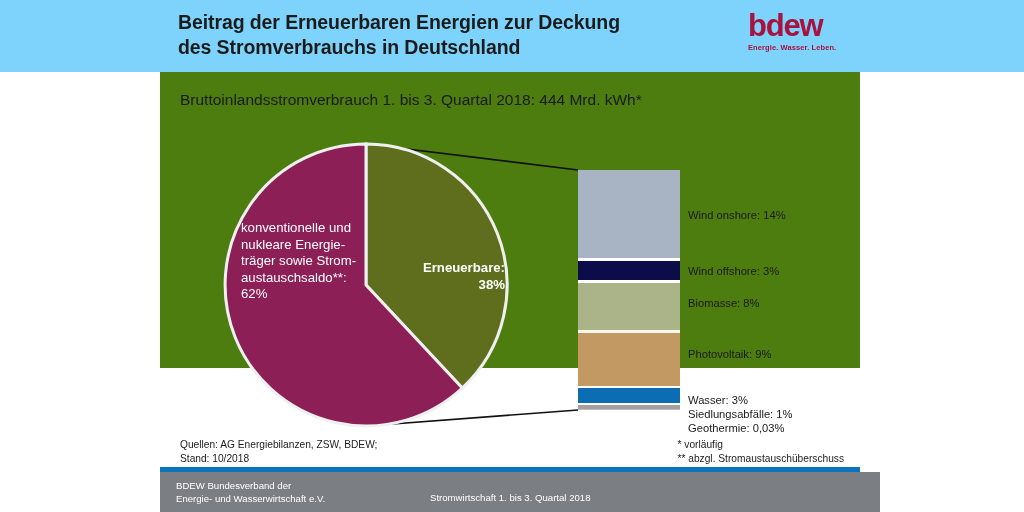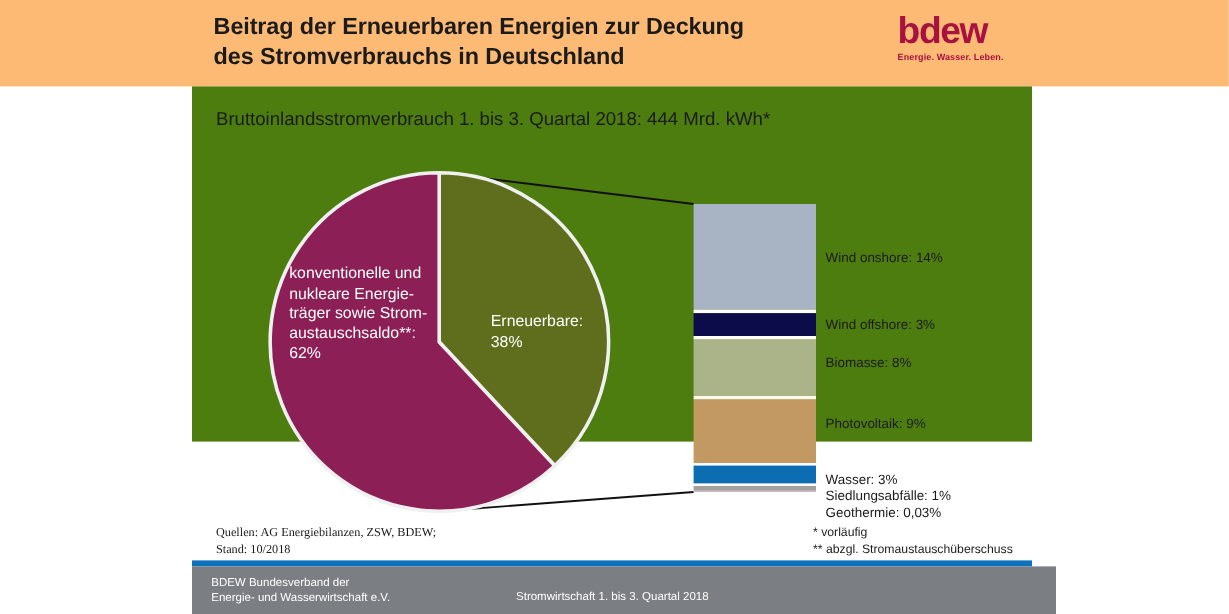--- a/index.html
+++ b/index.html
@@ -6,21 +6,21 @@
   body{
     width:1024px;height:512px;
     background:#ffffff;
     font-family:"Liberation Sans", sans-serif;
     overflow:hidden;
     position:relative;
   }
   .page{position:absolute;left:0;top:0;width:1024px;height:512px;background:#ffffff;}
 
   
-  .header{position:absolute;left:0;top:0;width:1024px;height:72px;background:#fdba74;}
+  .header{position:absolute;left:0;top:0;width:1024px;height:72px;background:#7dd3fc;}
   .title{
     position:absolute;left:178px;top:10px;width:560px;
     font-size:19.5px;font-weight:bold;color:#1b1b1b;
     line-height:25px;letter-spacing:-0.1px;
   }
   .logo{position:absolute;left:748px;top:10px;width:112px;height:48px;}
   .logo-word{
     font-size:31px;font-weight:bold;color:#A8123E;
     letter-spacing:-1.2px;line-height:32px;
   }
@@ -37,42 +37,42 @@
   .subtitle{
     position:absolute;left:20px;top:19px;
     font-size:15.5px;color:#1b1b1b;
   }
 
   
   .pie-wrap{position:absolute;left:63px;top:70px;width:286px;height:286px;}
   .pie-svg{display:block;}
   .pie-label{position:absolute;color:#ffffff;font-size:13.2px;line-height:16.5px;}
   .pie-label-conv{left:18px;top:78px;width:140px;}
-  .pie-label-ee{left:186px;top:118px;width:96px;}
+  .pie-label-ee{left:186px;top:118px;width:96px;text-align:right;font-weight:bold;}
   .pie-label-ee .l2{display:block;}
 
   
   .connectors{position:absolute;left:0;top:0;width:700px;height:395px;pointer-events:none;}
 
   
   .bar{
     position:absolute;left:418px;top:98px;width:102px;height:240px;
   }
   .seg{width:100%;box-sizing:border-box;}
 
   
   .legend{position:absolute;left:528px;top:98px;width:180px;height:240px;}
   .legend-item{
     position:absolute;font-size:11.2px;color:#1b1b1b;white-space:nowrap;
   }
 
   
   .src{
     position:absolute;left:20px;top:366px;
-    font-size:10.2px;color:#1b1b1b;line-height:13.5px;font-family:Liberation Serif, serif;
+    font-size:10.2px;color:#1b1b1b;line-height:13.5px;
   }
   .notes{
     position:absolute;right:16px;top:366px;text-align:left;
     font-size:10.2px;color:#1b1b1b;line-height:13.5px;
   }
 
   
   .blue-rule{position:absolute;left:160px;top:467px;width:700px;height:5px;background:#0b72bb;}
   .gray-bar{position:absolute;left:160px;top:472px;width:700px;height:40px;background:#7b7f83;padding-left:20px;}
   .gray-left{

